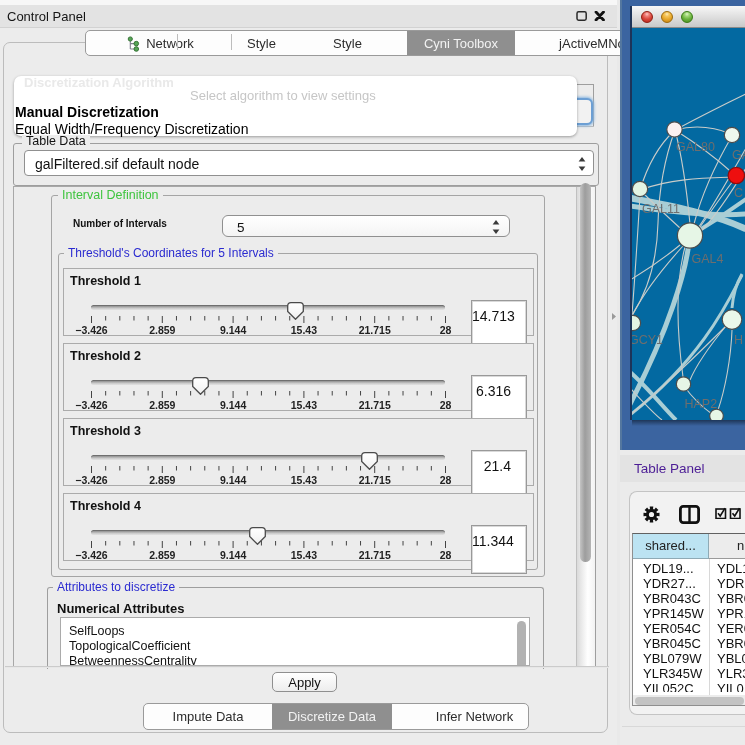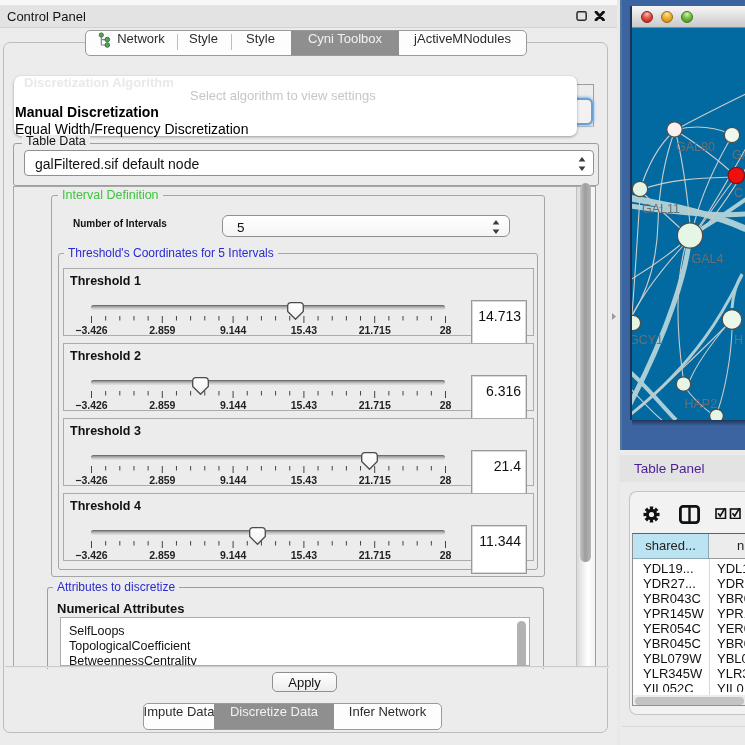--- a/index.html
+++ b/index.html
@@ -1,27 +1,27 @@
 <!DOCTYPE html>
 <html><head><meta charset="utf-8">
 <style>
 html,body{margin:0;padding:0;}
 #root{position:relative;width:745px;height:745px;background:#e9e9e9;font-family:"Liberation Sans",sans-serif;overflow:hidden;}
 .abs{position:absolute;}
 .grp{position:absolute;border:1px solid #9e9e9e;border-radius:3px;}
 .gtitle{position:absolute;background:#ececec;padding:0 4px;line-height:12px;}
 .seg{position:absolute;display:flex;background:#fdfdfd;border:1px solid #9a9a9a;border-radius:5px;overflow:hidden;font-size:13px;color:#2c2c2c;}
-.seg div{display:flex;align-items:flex-start;justify-content:center;white-space:nowrap;flex:none;}
+.seg div{display:flex;align-items:center;justify-content:center;white-space:nowrap;flex:none;margin-left:29px;}
 .tdiv{position:absolute;width:1px;background:#bdbdbd;}
 .seg .sel{background:#8f8f8f;color:#f2f2f2;}
 .thr{position:absolute;left:63px;width:469px;height:66px;border:1px solid #ababab;background:#ececec;}
 .thr .tt{position:absolute;left:6px;top:5px;font-weight:bold;font-size:12.5px;color:#111;}
 .track{position:absolute;left:27px;top:36px;width:354px;height:5px;border-radius:3px;background:linear-gradient(#8f8f8f,#c9c9c9 55%,#e3e3e3);border-top:1px solid #6f6f6f;box-sizing:border-box;}
 .thumb{position:absolute;top:33px;width:17px;height:18px;}
-.vbox{position:absolute;left:407px;top:31px;width:56px;height:49px;background:#fff;border:1px solid #999;box-shadow:0 0 0 1px #d9d9d9 inset;font-size:14px;color:#111;text-align:right;line-height:31px;padding-right:5px;box-sizing:border-box;}
+.vbox{position:absolute;left:407px;top:31px;width:56px;height:49px;background:#fff;border:1px solid #999;box-shadow:0 0 0 1px #d9d9d9 inset;font-size:14px;color:#111;text-align:right;line-height:31px;padding-right:15px;box-sizing:border-box;}
 .ticks{position:absolute;left:27px;top:47px;width:355px;height:8px;}
 .tlabels{position:absolute;left:0;top:54.5px;width:470px;height:12px;font-size:10.5px;font-weight:bold;color:#222;}
 .tlabels span{position:absolute;transform:translateX(-50%);}
 .combo{position:absolute;background:#fff;border:1px solid #909090;box-sizing:border-box;}
 .carr{position:absolute;width:8px;height:14px;}
 </style></head>
 <body>
 <div id="root">
 
 <div class="abs" style="left:0;top:0;width:617px;height:745px;background:#ececec;"></div>

